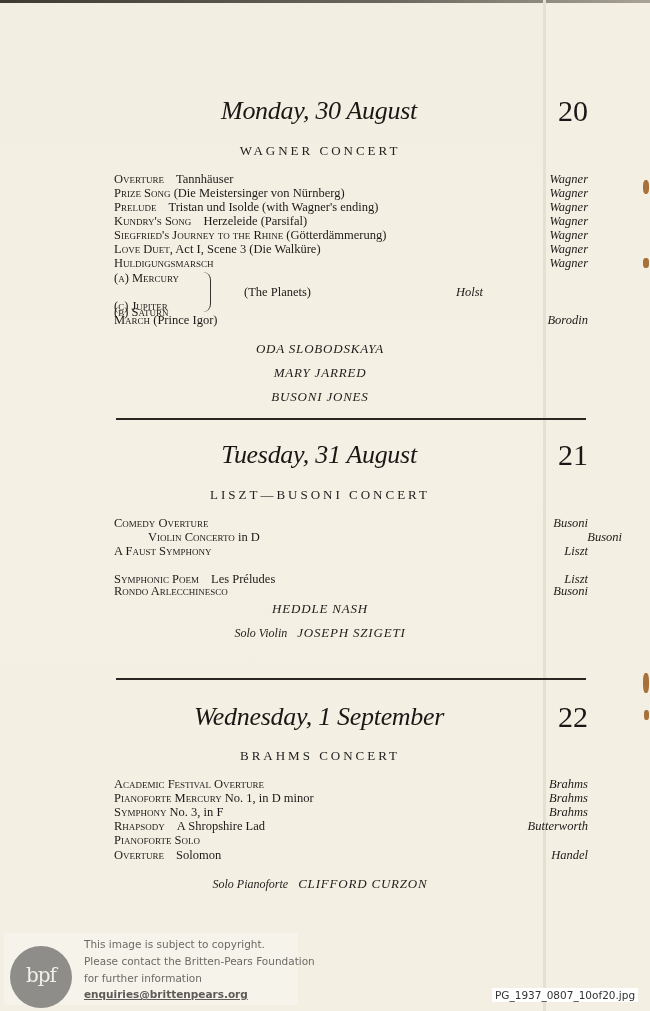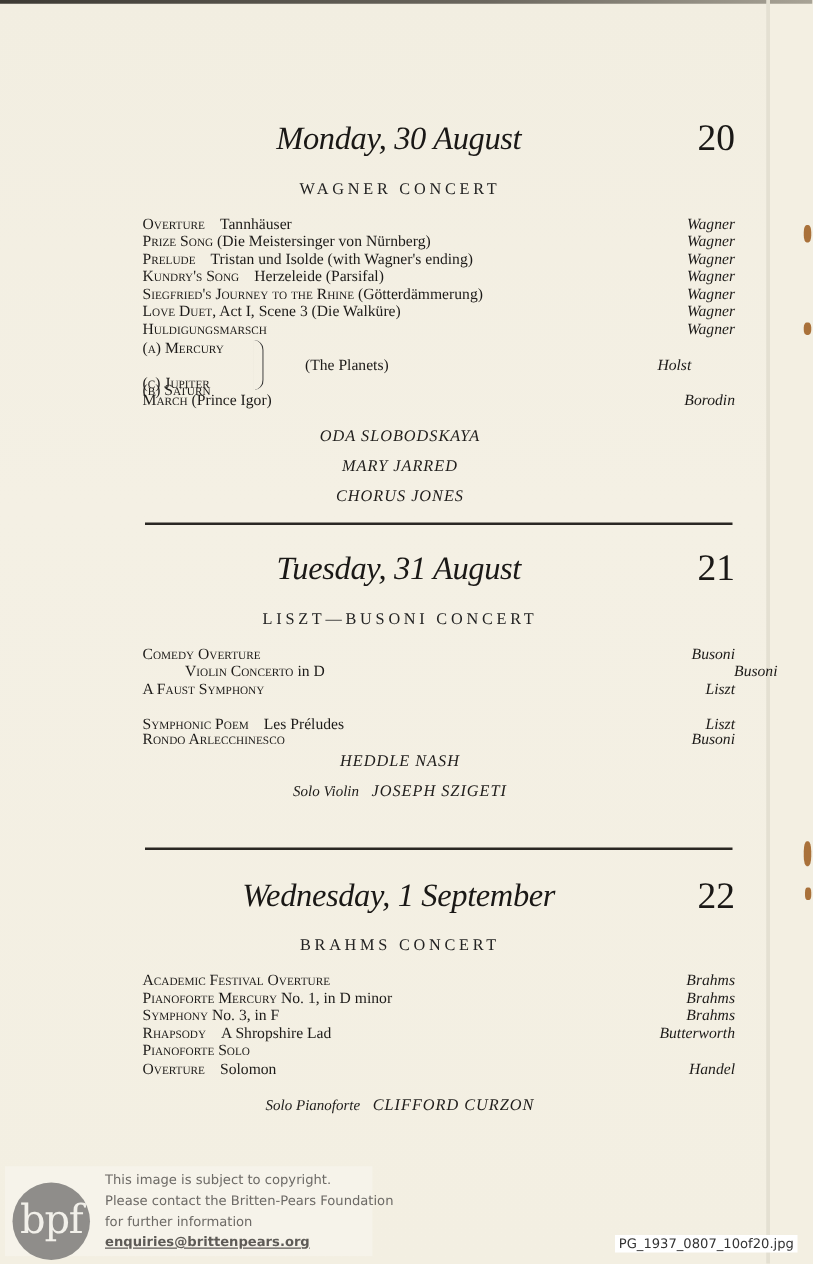--- a/index.html
+++ b/index.html
@@ -4,21 +4,21 @@
   <style>
     * { margin: 0; padding: 0; box-sizing: border-box; }
     html, body { width: 650px; height: 1011px; overflow: hidden; }
     body {
       background: #f3efe2;
       font-family: "Liberation Serif", "DejaVu Serif", serif;
       color: #1c1a18;
       position: relative;
     }
     .page {
-      position: absolute; left: 0; top: 0; width: 616px; height: 1011px;
+      position: absolute; left: 0; top: 0; width: 546px; height: 1011px;
       background: linear-gradient(180deg, #f2eee1 0%, #f4f0e4 40%, #f3efe2 100%);
     }
     .top-edge {
       position: absolute; left: 0; top: 0; width: 650px; height: 3px;
       background: linear-gradient(90deg, #3d3a34, #6b675e 60%, #a8a396);
     }
     .right-edge {
       position: absolute; right: 0; top: 0; width: 3px; height: 1011px;
       background: #e4e0d2;
     }
@@ -65,21 +65,21 @@
       position: absolute; right: 63px; font-style: italic; font-size: 12.5px;
     }
 
     .copyright-box {
       position: absolute; left: 4px; top: 933px; width: 294px; height: 72px;
       background: rgba(246,243,235,0.85);
     }
     .bpf-logo {
       position: absolute; left: 10px; top: 946px; width: 62px; height: 62px;
       border-radius: 50%; background: #8f8d8a;
-      color: #f2f0ea; font-family: "DejaVu Serif", serif; font-size: 32px;
+      color: #f2f0ea; font-family: "DejaVu Serif", serif; font-size: 20px;
       text-align: center; line-height: 58px; letter-spacing: -1px;
     }
     .copy-line {
       position: absolute; left: 84px; font-family: "DejaVu Sans", sans-serif;
       font-size: 10.5px; color: #6d6a66;
     }
     .copy-email { text-decoration: underline; font-weight: bold; color: #5e5b57; }
     .filename {
       position: absolute; left: 492px; top: 988px; padding: 1px 3px;
       background: #ffffff; font-family: "DejaVu Sans", sans-serif;
@@ -148,21 +148,21 @@
     <span class="composer">Borodin</span>
   </div>
 
   <div class="artist" style="top:341px;">
     <span>ODA SLOBODSKAYA</span>
   </div>
   <div class="artist" style="top:365px;">
     <span>MARY JARRED</span>
   </div>
   <div class="artist" style="top:389px;">
-    <span>CHORUS JONES</span>
+    <span>BUSONI JONES</span>
   </div>
 
   <div class="rule" style="top:418px;"></div>
 
   <div class="day-header" style="top:440px;">
     <div class="day-title">Tuesday, 31 August</div>
     <div class="day-number">21</div>
   </div>
   <div class="concert-title" style="top:487px;">LISZT—BUSONI CONCERT</div>
 

